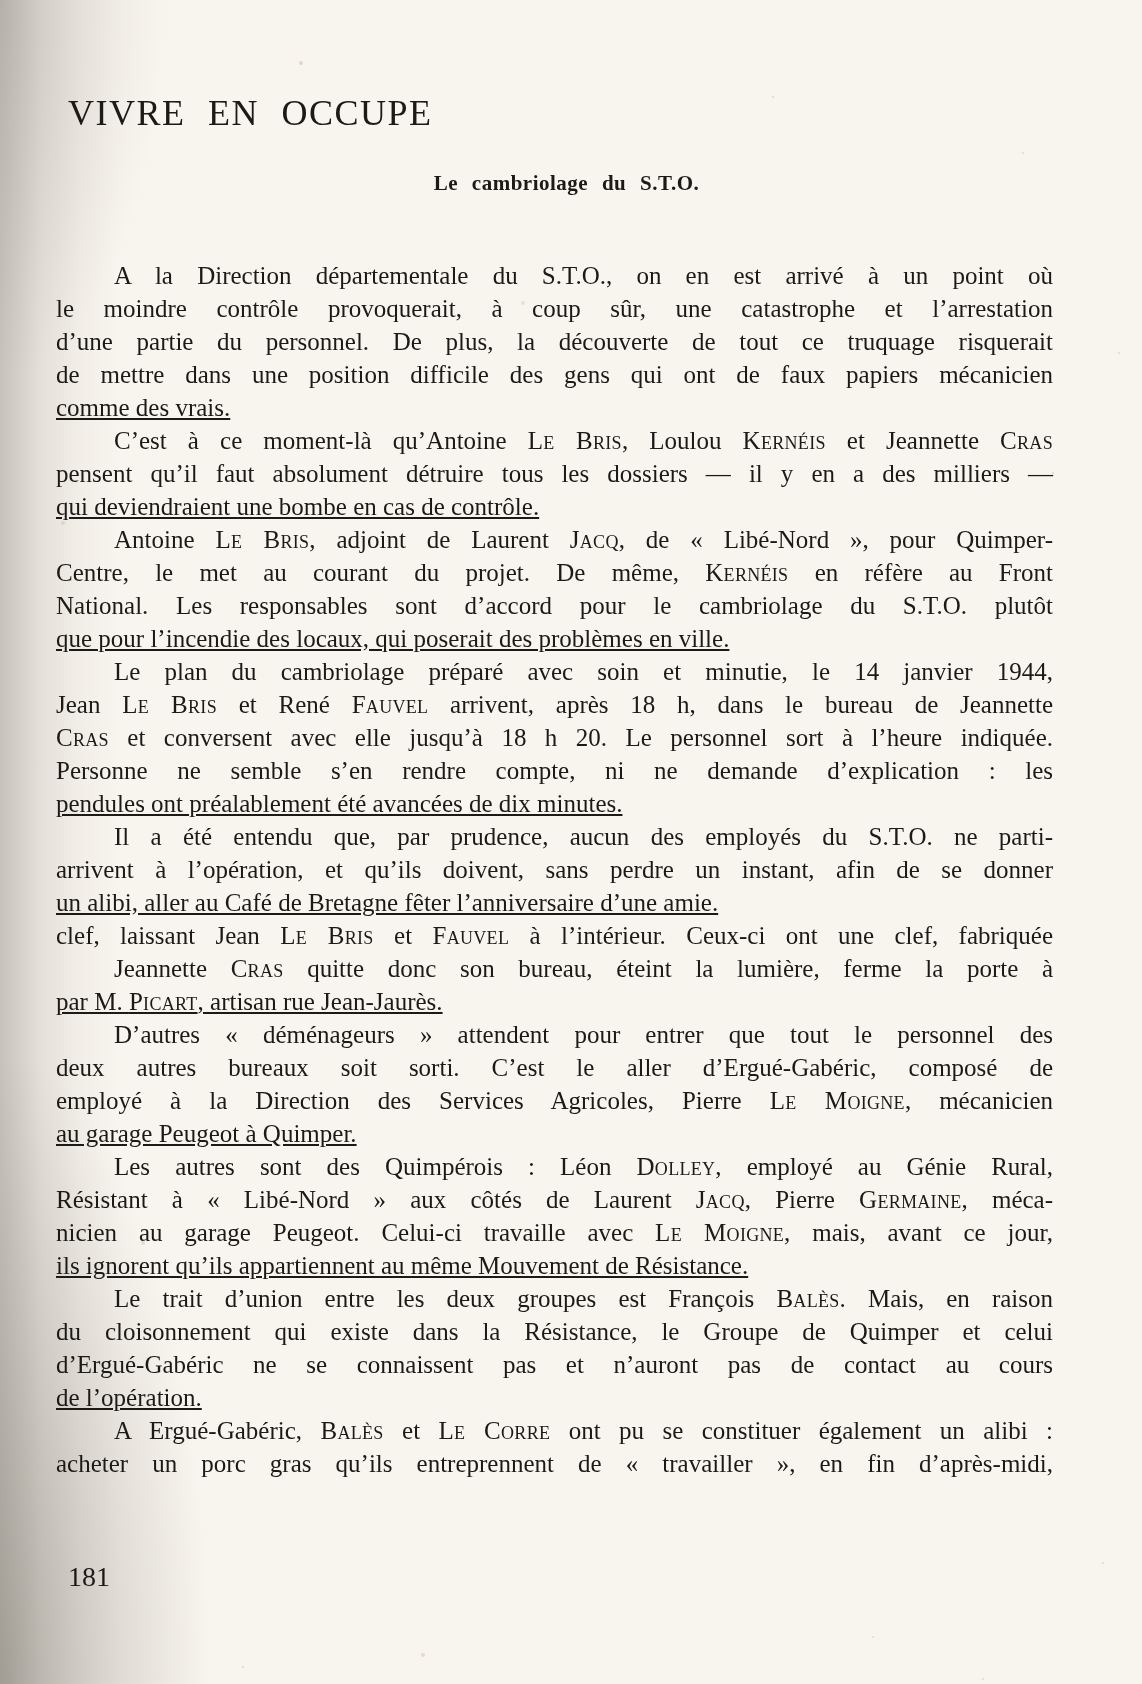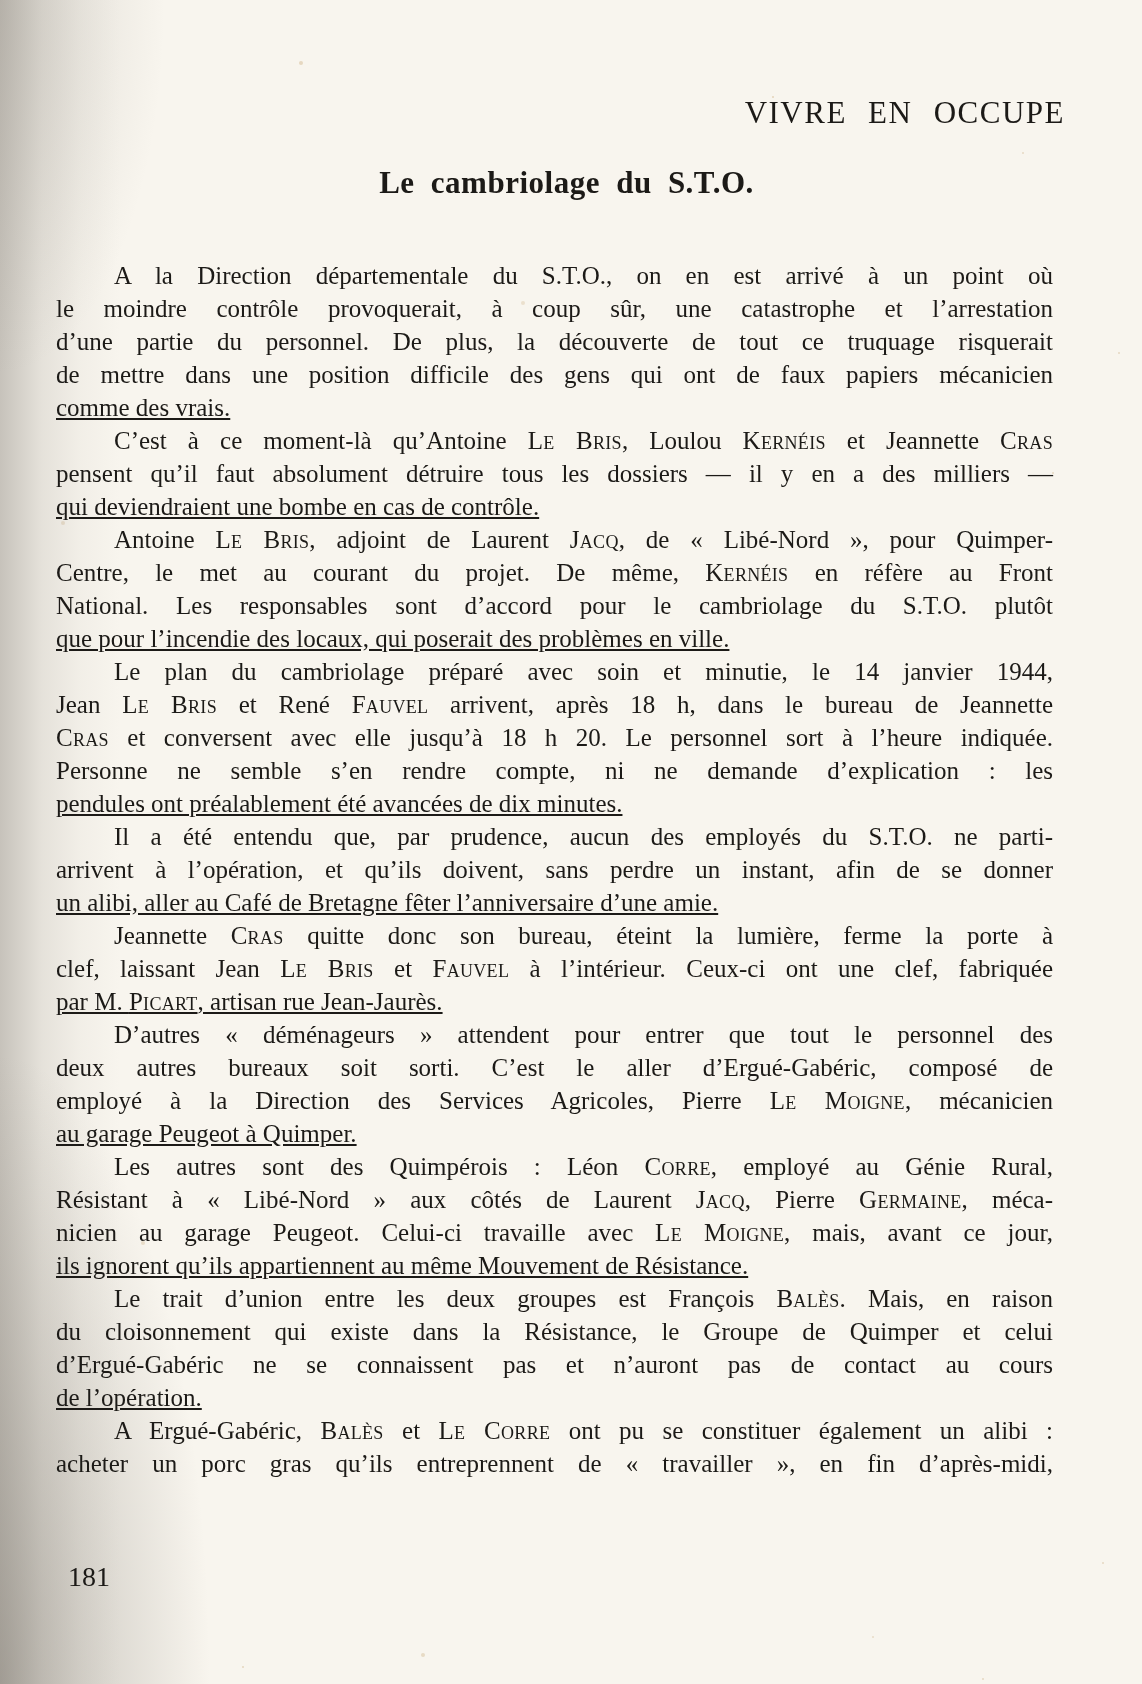--- a/index.html
+++ b/index.html
@@ -36,29 +36,28 @@
       702px 1202px 0 0 rgba(185,145,88,0.26),
       142px 1242px 0 1px rgba(190,150,90,0.25),
       1102px 1562px 0 0 rgba(185,145,88,0.30),
       242px 1666px 0 0 rgba(190,150,90,0.32),
       422px 1654px 0 1px rgba(190,150,90,0.28),
       872px 1636px 0 0 rgba(185,145,88,0.26),
       982px 1678px 0 0 rgba(190,150,90,0.30);
   }
   .running-head {
     position: absolute; top: 96px; left: 68px; width: 997px;
-    text-align: right;
-    font-size: 31px; line-height: 34px;
+    font-size: 36px; line-height: 34px;
     letter-spacing: 1.5px; word-spacing: 12px;
   }
   .section-title {
     position: absolute; top: 165px; left: 68px; width: 997px;
     text-align: center;
     font-weight: bold;
-    font-size: 31px; line-height: 36px;
+    font-size: 21px; line-height: 36px;
     word-spacing: 8px;
     letter-spacing: 0.5px;
   }
   .body-text {
     position: absolute; top: 259px; left: 56px; width: 997px;
     font-size: 25px; line-height: 33px;
   }
   .line {
     text-align: justify;
     text-align-last: justify;
@@ -108,32 +107,32 @@
       <div class="line"><span class="sc">Cras</span> et conversent avec elle jusqu’à 18 h 20. Le personnel sort à l’heure indiquée.</div>
       <div class="line">Personne ne semble s’en rendre compte, ni ne demande d’explication : les</div>
       <div class="line last">pendules ont préalablement été avancées de dix minutes.</div>
     </div>
     <div class="paragraph">
       <div class="line first">Il a été entendu que, par prudence, aucun des employés du S.T.O. ne parti-</div>
       <div class="line">arrivent à l’opération, et qu’ils doivent, sans perdre un instant, afin de se donner</div>
       <div class="line last">un alibi, aller au Café de Bretagne fêter l’anniversaire d’une amie.</div>
     </div>
     <div class="paragraph">
+      <div class="line">clef, laissant Jean <span class="sc">Le Bris</span> et <span class="sc">Fauvel</span> à l’intérieur. Ceux-ci ont une clef, fabriquée</div>
       <div class="line first">Jeannette <span class="sc">Cras</span> quitte donc son bureau, éteint la lumière, ferme la porte à</div>
-      <div class="line">clef, laissant Jean <span class="sc">Le Bris</span> et <span class="sc">Fauvel</span> à l’intérieur. Ceux-ci ont une clef, fabriquée</div>
       <div class="line last">par M. <span class="sc">Picart</span>, artisan rue Jean-Jaurès.</div>
     </div>
     <div class="paragraph">
       <div class="line first">D’autres « déménageurs » attendent pour entrer que tout le personnel des</div>
       <div class="line">deux autres bureaux soit sorti. C’est le aller d’Ergué-Gabéric, composé de</div>
       <div class="line">employé à la Direction des Services Agricoles, Pierre <span class="sc">Le Moigne</span>, mécanicien</div>
       <div class="line last">au garage Peugeot à Quimper.</div>
     </div>
     <div class="paragraph">
-      <div class="line first">Les autres sont des Quimpérois : Léon <span class="sc">Corre</span>, employé au Génie Rural,</div>
+      <div class="line first">Les autres sont des Quimpérois : Léon <span class="sc">Dolley</span>, employé au Génie Rural,</div>
       <div class="line">Résistant à « Libé-Nord » aux côtés de Laurent <span class="sc">Jacq</span>, Pierre <span class="sc">Germaine</span>, méca-</div>
       <div class="line">nicien au garage Peugeot. Celui-ci travaille avec <span class="sc">Le Moigne</span>, mais, avant ce jour,</div>
       <div class="line last">ils ignorent qu’ils appartiennent au même Mouvement de Résistance.</div>
     </div>
     <div class="paragraph">
       <div class="line first">Le trait d’union entre les deux groupes est François <span class="sc">Balès</span>. Mais, en raison</div>
       <div class="line">du cloisonnement qui existe dans la Résistance, le Groupe de Quimper et celui</div>
       <div class="line">d’Ergué-Gabéric ne se connaissent pas et n’auront pas de contact au cours</div>
       <div class="line last">de l’opération.</div>
     </div>

